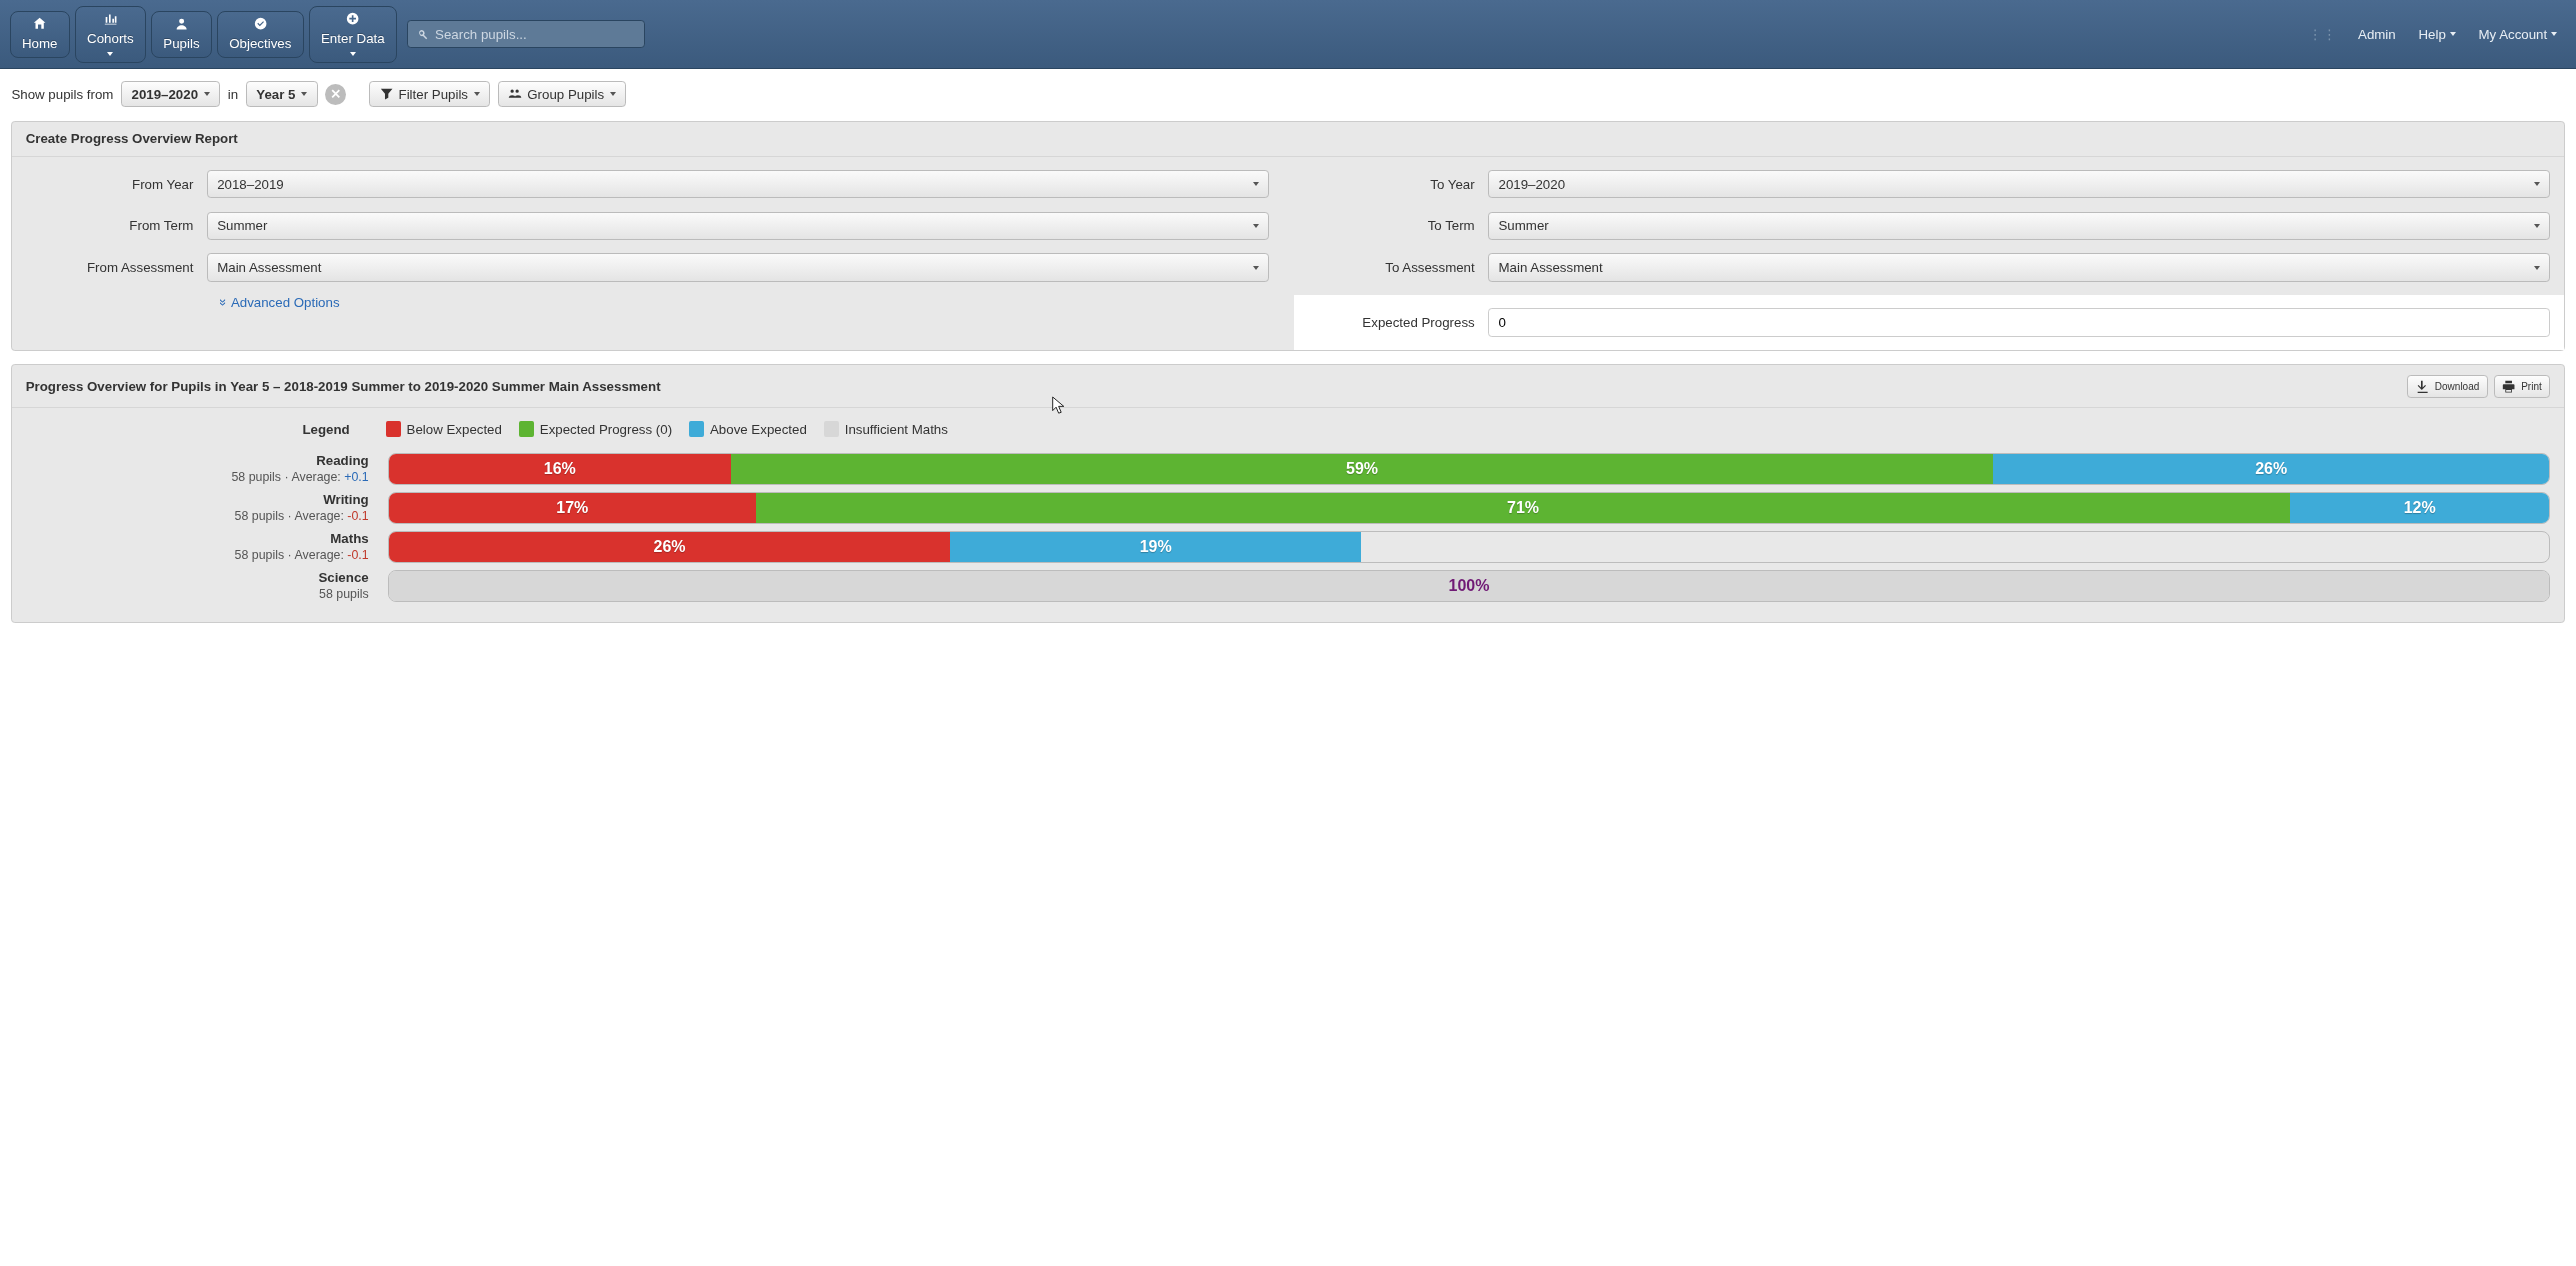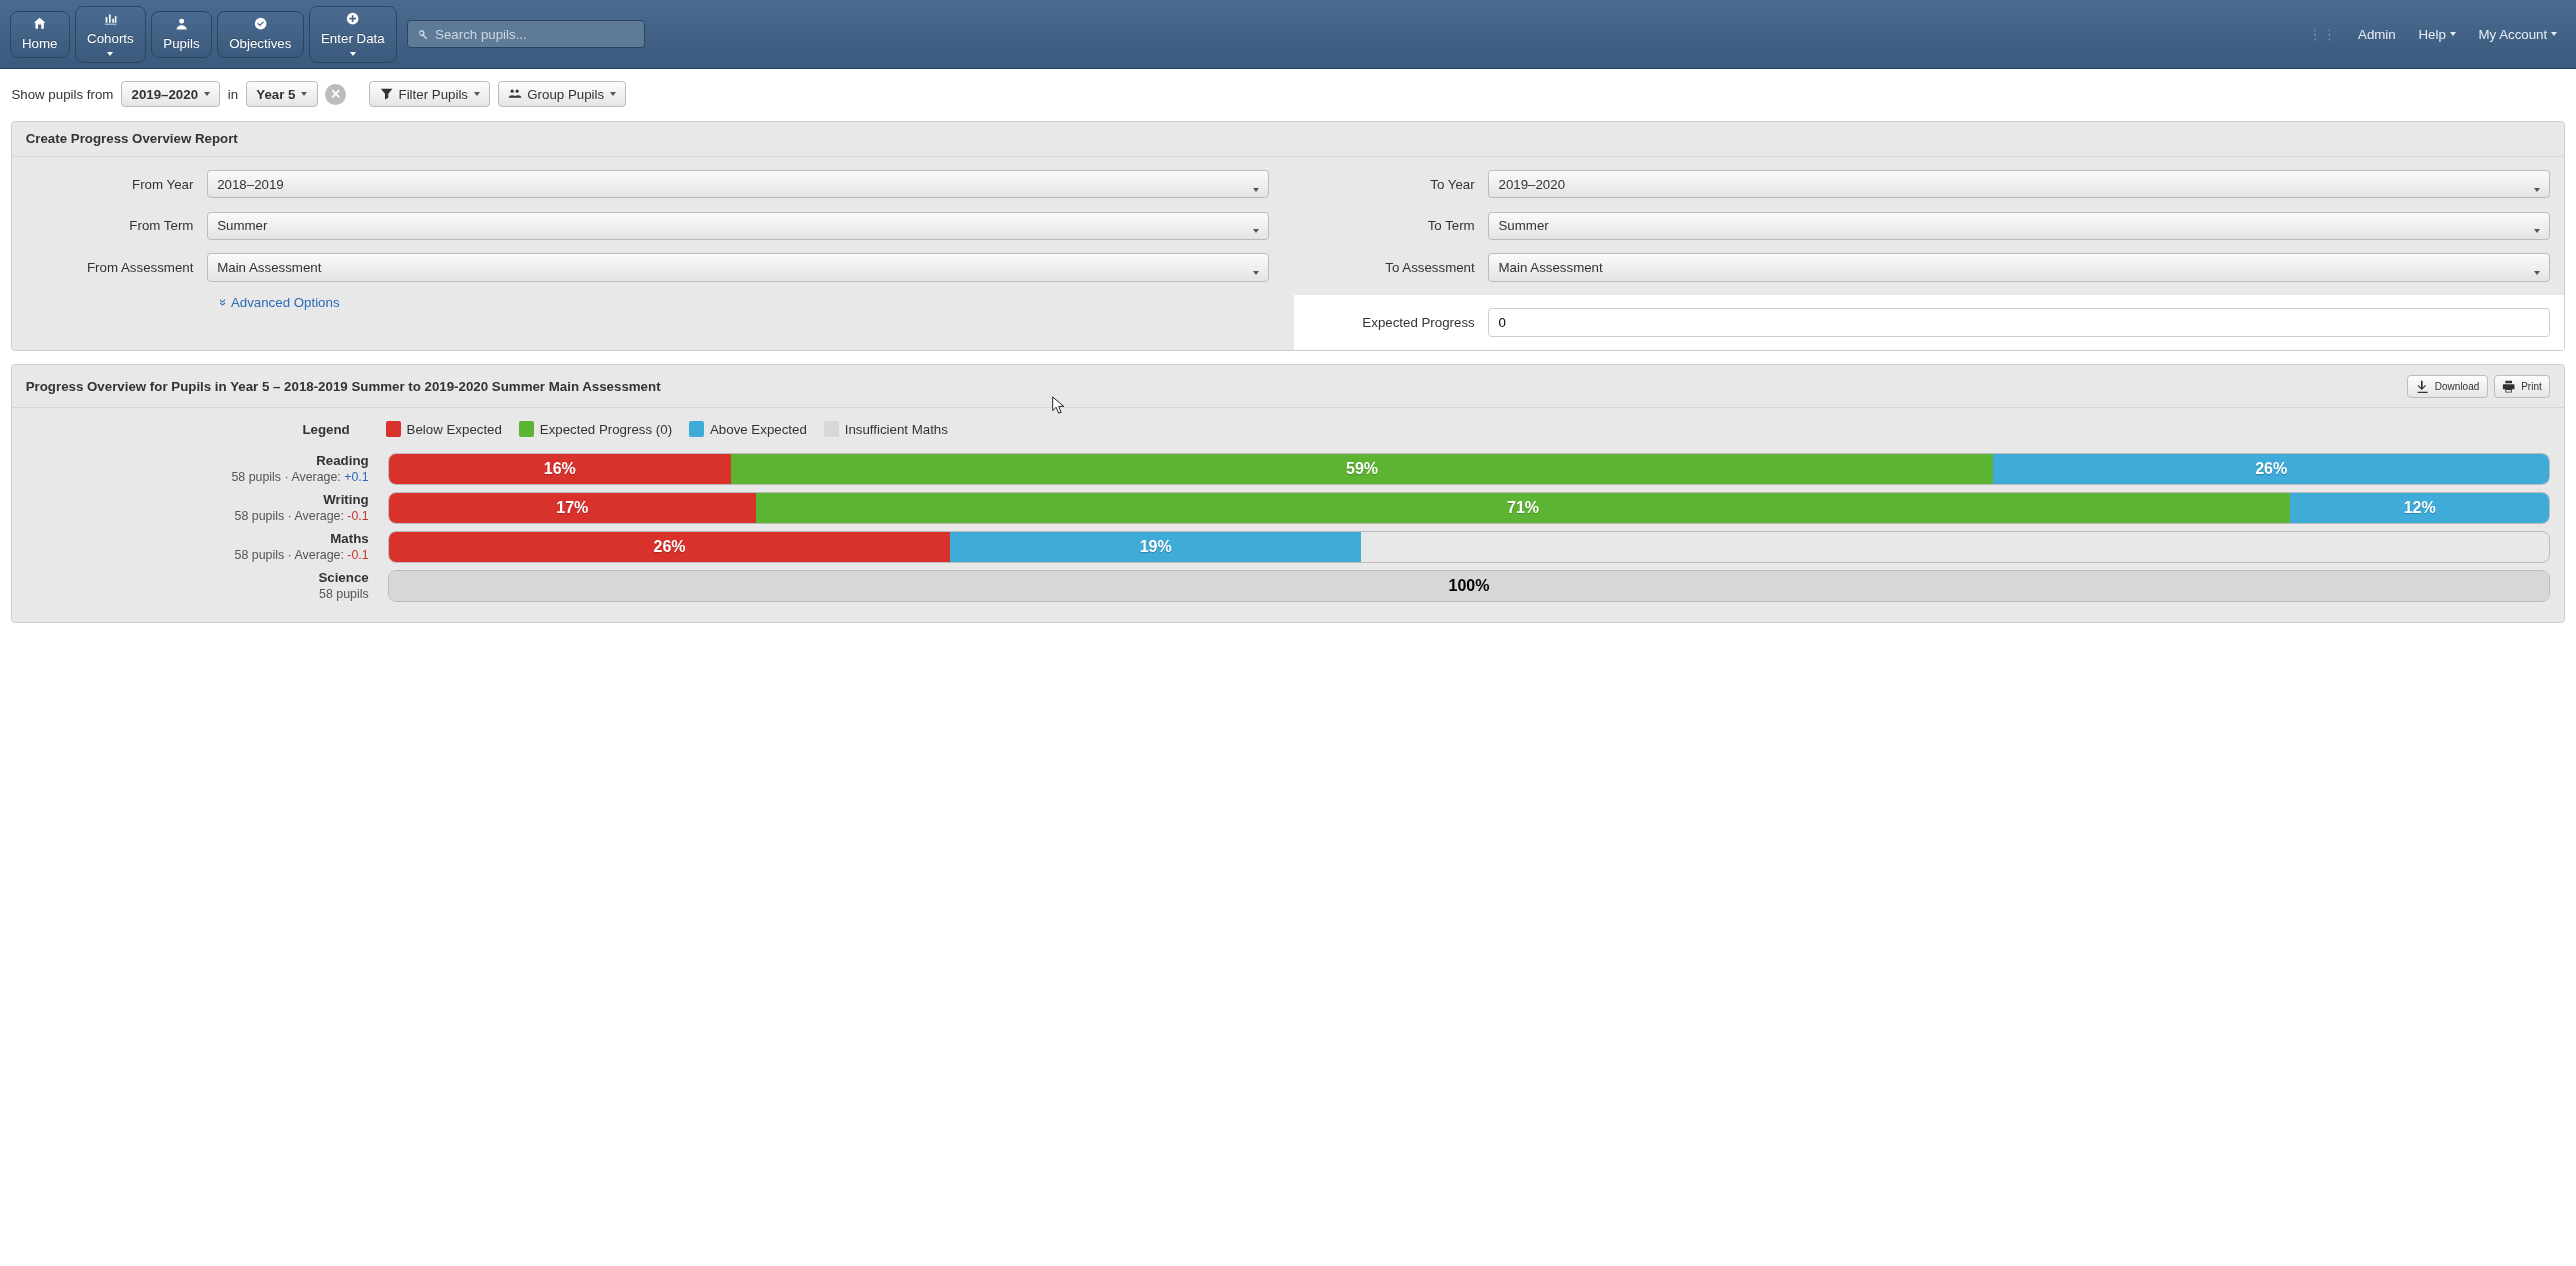--- a/index.html
+++ b/index.html
@@ -98,21 +98,21 @@
 .form-row { display:flex; align-items:center; margin-bottom:13.3px; }
 .form-label { width:181px; text-align:right; padding-right:13.3px; color:#333; }
 .form-select, .form-input {
   flex:1;
   background: linear-gradient(to bottom,#fafafa 0%,#e4e4e4 100%);
   border:1px solid #bbb;
   border-radius:3.8px;
   padding:5.7px 9.5px;
   display:flex;
   justify-content:space-between;
-  align-items:flex-end;
+  align-items:center;
   cursor:pointer;
 }
 .form-input-plain {
   flex:1;
   background:#fff;
   border:1px solid #ccc;
   border-radius:3.8px;
   padding:5.7px 9.5px;
 }
 .caret {
@@ -140,21 +140,21 @@
 .chart-sub { font-size:12.4px; color:#555; }
 .avg-pos { color:#2a6ab7; }
 .avg-neg { color:#c0392b; }
 .bar-wrap { flex:1; height:32px; display:flex; border-radius:8px; overflow:hidden; border:1px solid #bcbcbc; }
 .seg { display:flex; align-items:center; justify-content:center; color:#fff; font-weight:bold; font-size:16px; text-shadow:0 1px 1px rgba(0,0,0,0.25); }
 
 .c-red { background:#d9322d; }
 .c-green { background:#5db432; }
 .c-blue { background:#3eabd8; }
 .c-grey { background:#d7d7d7; }
-.seg.c-grey { color:#000000; text-shadow:none; }
+.seg.c-grey { color:#701a75; text-shadow:none; }
 
 .icon { width:13.3px; height:13.3px; fill:currentColor; display:inline-block; }
 .cursor-fake { position:absolute; left:1051px; top:395px; pointer-events:none; }
 .cursor-svg { width:17px; height:21px; }
 
 .double-chevron::before{content:"\00BB"; transform:rotate(90deg); display:inline-block; font-size:13.3px; }
 </style>
 </head>
 <body>
 

